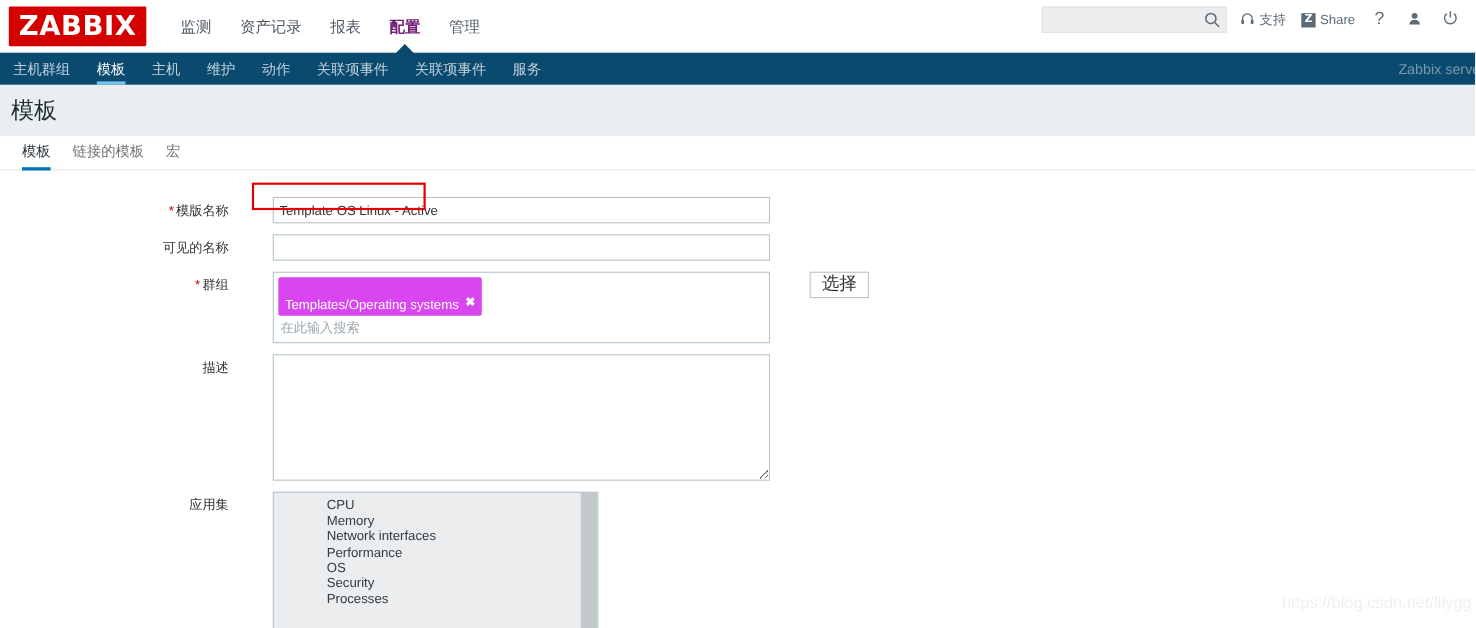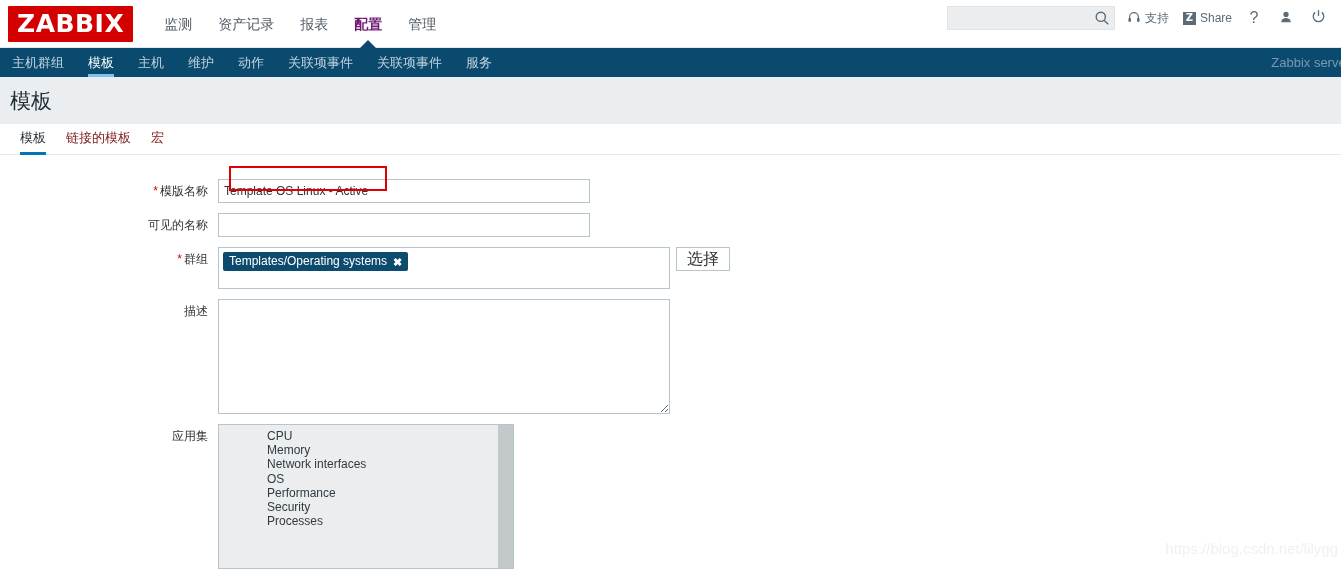--- a/index.html
+++ b/index.html
@@ -212,21 +212,21 @@
     height: 31px;
     background: #ffffff;
     display: flex;
     align-items: flex-end;
     padding-left: 12px;
     border-bottom: 1px solid #e3e8ea;
     box-sizing: border-box;
   }
   .tab {
     font-size: 13px;
-    color: #7f1d1d;
+    color: #737373;
     padding: 0 10px 7px 10px;
     cursor: pointer;
     position: relative;
     white-space: nowrap;
   }
   .tab:first-child { padding-left: 8px; }
   .tab.active {
     color: #1f2c33;
   }
   .tab.active::after {
@@ -241,38 +241,39 @@
 
   
   .form-area {
     padding-top: 24px;
     position: relative;
   }
   .form-row {
     display: flex;
     align-items: flex-start;
     margin-bottom: 10px;
+    gap: 30px;
   }
   .form-label {
     width: 218px;
     text-align: right;
     padding-right: 10px;
     font-size: 12px;
     color: #333333;
     line-height: 24px;
     box-sizing: border-box;
     white-space: nowrap;
     flex: 0 0 218px;
   }
   .req {
     color: #d40000;
     margin-right: 2px;
   }
   .txt-input {
-    width: 372px;
+    width: 452px;
     height: 24px;
     box-sizing: border-box;
     border: 1px solid #b6c4ce;
     background: #ffffff;
     padding: 0 5px;
     font-size: 12px;
     color: #333333;
     font-family: "Liberation Sans", sans-serif;
     outline: none;
   }
@@ -280,26 +281,26 @@
     width: 452px;
     min-height: 42px;
     box-sizing: border-box;
     border: 1px solid #b6c4ce;
     background: #ffffff;
     padding: 4px 5px 4px 4px;
     cursor: text;
   }
   .chip {
     display: inline-flex;
-    align-items: flex-end;
+    align-items: flex-start;
     gap: 6px;
-    background: #0c4a6e;
+    background: #d946ef;
     color: #ffffff;
     font-size: 12px;
-    padding: 2px 6px 3px 6px;
+    padding: 18px 6px 3px 6px;
     border-radius: 2px;
     line-height: 14px;
   }
   .chip-x {
     font-size: 11px;
     font-weight: bold;
     cursor: pointer;
     line-height: 1;
   }
   .ms-placeholder {
@@ -502,38 +503,39 @@
 
   <div class="form-row">
     <div class="form-label">
       <span class="req">*</span><span>群组</span>
     </div>
     <div class="multiselect">
       <span class="chip">
         <span>Templates/Operating systems</span>
         <span class="chip-x">✖</span>
       </span>
+      <div class="ms-placeholder">在此输入搜索</div>
     </div>
     <button class="select-btn">选择</button>
   </div>
 
   <div class="form-row">
     <div class="form-label">描述</div>
     <textarea class="textarea" placeholder="" style=""></textarea>
   </div>
 
   <div class="form-row">
     <div class="form-label">应用集</div>
     <div class="listbox">
       <div class="listbox-inner">
         <div class="list-option">CPU</div>
         <div class="list-option">Memory</div>
         <div class="list-option">Network interfaces</div>
+        <div class="list-option">Performance</div>
         <div class="list-option">OS</div>
-        <div class="list-option">Performance</div>
         <div class="list-option">Security</div>
         <div class="list-option">Processes</div>
       </div>
       <div class="lb-scroll-track">
         <div class="lb-scroll-thumb"></div>
       </div>
     </div>
   </div>
 
 </div>

